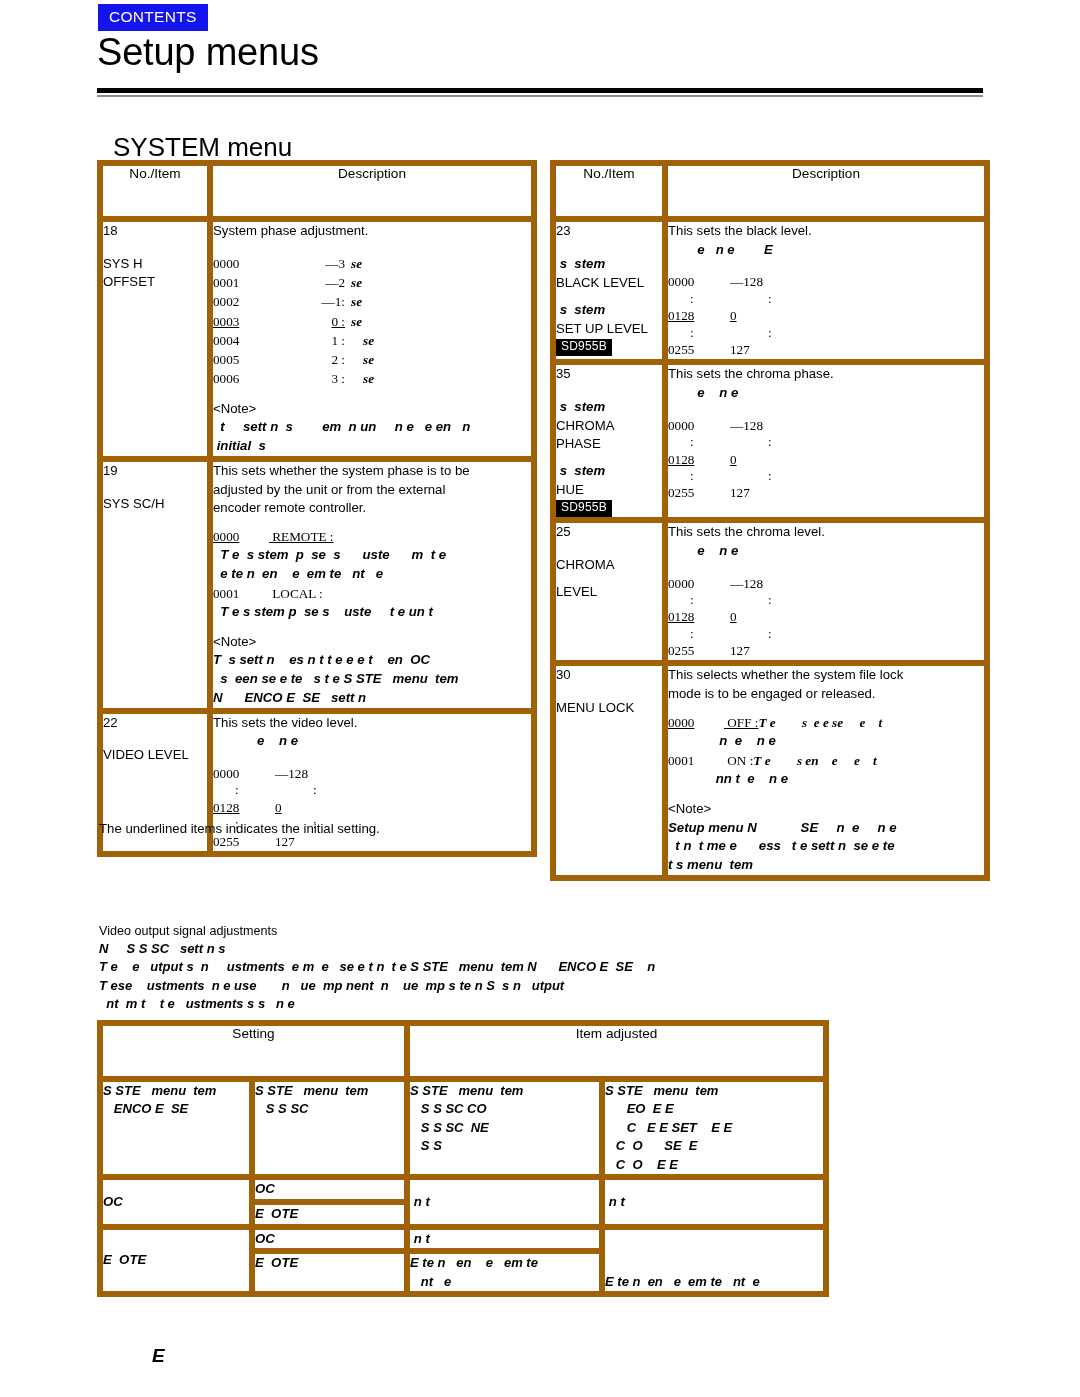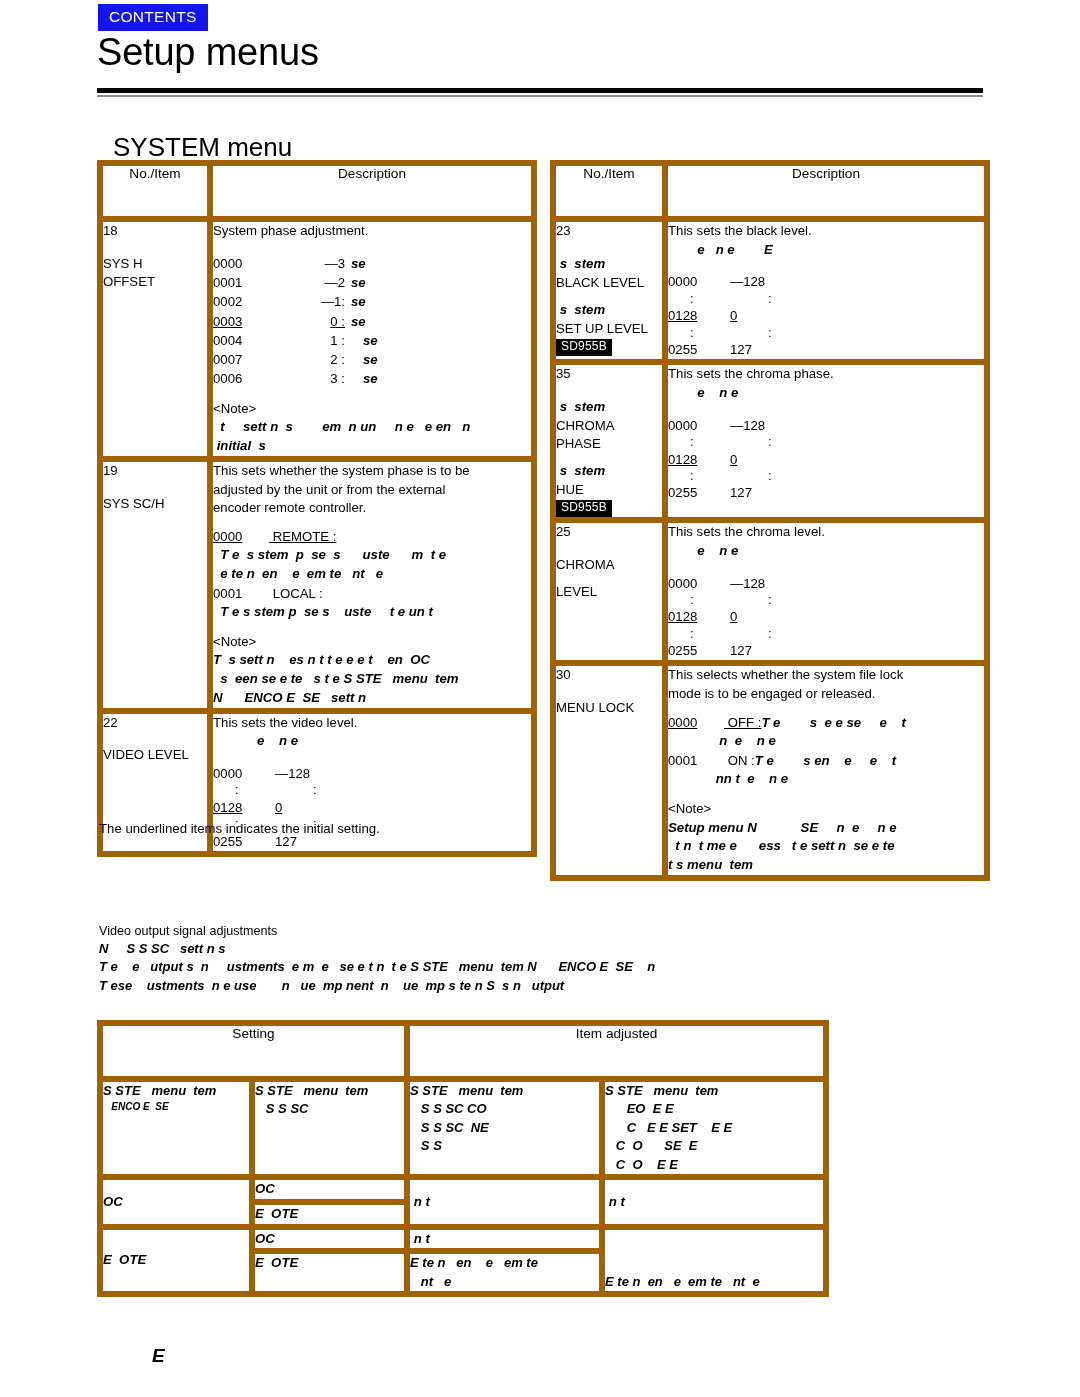--- a/index.html
+++ b/index.html
@@ -105,21 +105,21 @@
   
   .overflow-row {
     white-space: pre;
     overflow: visible;
   }
 
   .note { display: block; line-height: 1.42; margin-top: 11px; }
 
   
   .vlist { margin-top: 4px; }
-  .vrow { display: block; line-height: 1.46; white-space: pre; }
+  .vrow { display: block; line-height: 1.46; white-space: pre; font-family: Liberation Serif, serif; }
   .vrow .c1 { display: inline-block; width: 62px; }
   .vrow .c2 { display: inline-block; width: 66px; text-align: left; }
   .ul { text-decoration: underline; }
 
   .colon-list .c1 { display: inline-block; width: 74px; }
   .colon-list .c2 { display: inline-block; width: 58px; text-align: right; }
   .colon-list .c3 { display: inline-block; padding-left: 6px; }
 
   .dots { display: block; line-height: 1.1; white-space: pre; }
 
@@ -190,21 +190,21 @@
       </td>
       <td class="cellpad">
         <span class="desc-line">System phase adjustment.</span>
         <div class="spacer-sm"></div>
         <div class="vlist colon-list" id="r18-values">
             <span class="vrow"><span class="c1">0000</span><span class="c2">—3</span><span class="c3 deg-inline">se</span></span>
             <span class="vrow"><span class="c1">0001</span><span class="c2">—2</span><span class="c3 deg-inline">se</span></span>
             <span class="vrow"><span class="c1">0002</span><span class="c2">—1:</span><span class="c3 deg-inline">se</span></span>
             <span class="vrow"><span class="c1 ul">0003</span><span class="c2 ul">0 :</span><span class="c3 deg-inline">se</span></span>
             <span class="vrow"><span class="c1">0004</span><span class="c2">1 :</span><span class="c3 deg-inline" style="padding-left: 18px;">se</span></span>
-            <span class="vrow"><span class="c1">0007</span><span class="c2">2 :</span><span class="c3 deg-inline" style="padding-left: 18px;">se</span></span>
+            <span class="vrow"><span class="c1">0005</span><span class="c2">2 :</span><span class="c3 deg-inline" style="padding-left: 18px;">se</span></span>
             <span class="vrow"><span class="c1">0006</span><span class="c2">3 :</span><span class="c3 deg-inline" style="padding-left: 18px;">se</span></span>
           </div>
         <span class="note">&lt;Note&gt;</span>
         <div class="overflow-row" id="r18-note"><span class="deg">  t     sett n  s        em  n un     n e   e en   n</span><span class="deg"> initial  s</span></div>
       </td>
     </tr>
 
     <tr>
       <td class="cellpad">
         <span class="num">19</span>
@@ -333,40 +333,41 @@
         </td>
       </tr>
     </tbody>
 </table>
 
 <div class="small-head" style="left:99px; top:922px;">Video output signal adjustments</div>
 <div id="bottom-deg" style="position:absolute; left:99px; top:940px; width:960px;">
     <span class="deg" style="font-size: 13px;">N     S S SC   sett n s</span>
     <span class="deg" style="font-size: 13px;">T e    e   utput s  n     ustments  e m  e   se e t n  t e S STE   menu  tem N      ENCO E  SE    n</span>
     <span class="deg" style="font-size: 13px;">T ese    ustments  n e use       n   ue  mp nent  n    ue  mp s te n S  s n   utput</span>
+    <span class="deg" style="font-size: 13px;">  nt  m t    t e   ustments s s   n e</span>
   </div>
 
 <table class="tbl" id="bottom-table" style="left:97px; top:1020px; width:726px;">
   <colgroup>
     <col style="width:152px">
       <col style="width:155px">
     <col style="width:195px">
       <col style="width:224px">
   </colgroup>
   <thead>
     <tr>
       <th class="hdr-cell" colspan="2">Setting</th>
       <th class="hdr-cell" colspan="2">Item adjusted</th>
     </tr>
   </thead>
   <tbody id="bottom-body">
       <tr>
         <td class="cellpad" style="height: 92px;">
           <span class="deg" style="font-size: 13px;">S STE   menu  tem</span>
-          <span class="deg" style="font-size: 10px;">   ENCO E  SE</span>
+          <span class="deg" style="font-size: 13px;">   ENCO E  SE</span>
         </td>
         <td class="cellpad" style="height: 92px;">
           <span class="deg" style="font-size: 13px;">S STE   menu  tem</span>
           <span class="deg" style="font-size: 13px;">   S S SC</span>
         </td>
         <td class="cellpad" style="height: 92px;">
           <span class="deg" style="font-size: 13px;">S STE   menu  tem</span>
           <span class="deg" style="font-size: 13px;">   S S SC CO</span>
           <span class="deg" style="font-size: 13px;">   S S SC  NE</span>
           <span class="deg" style="font-size: 13px;">   S S</span>

